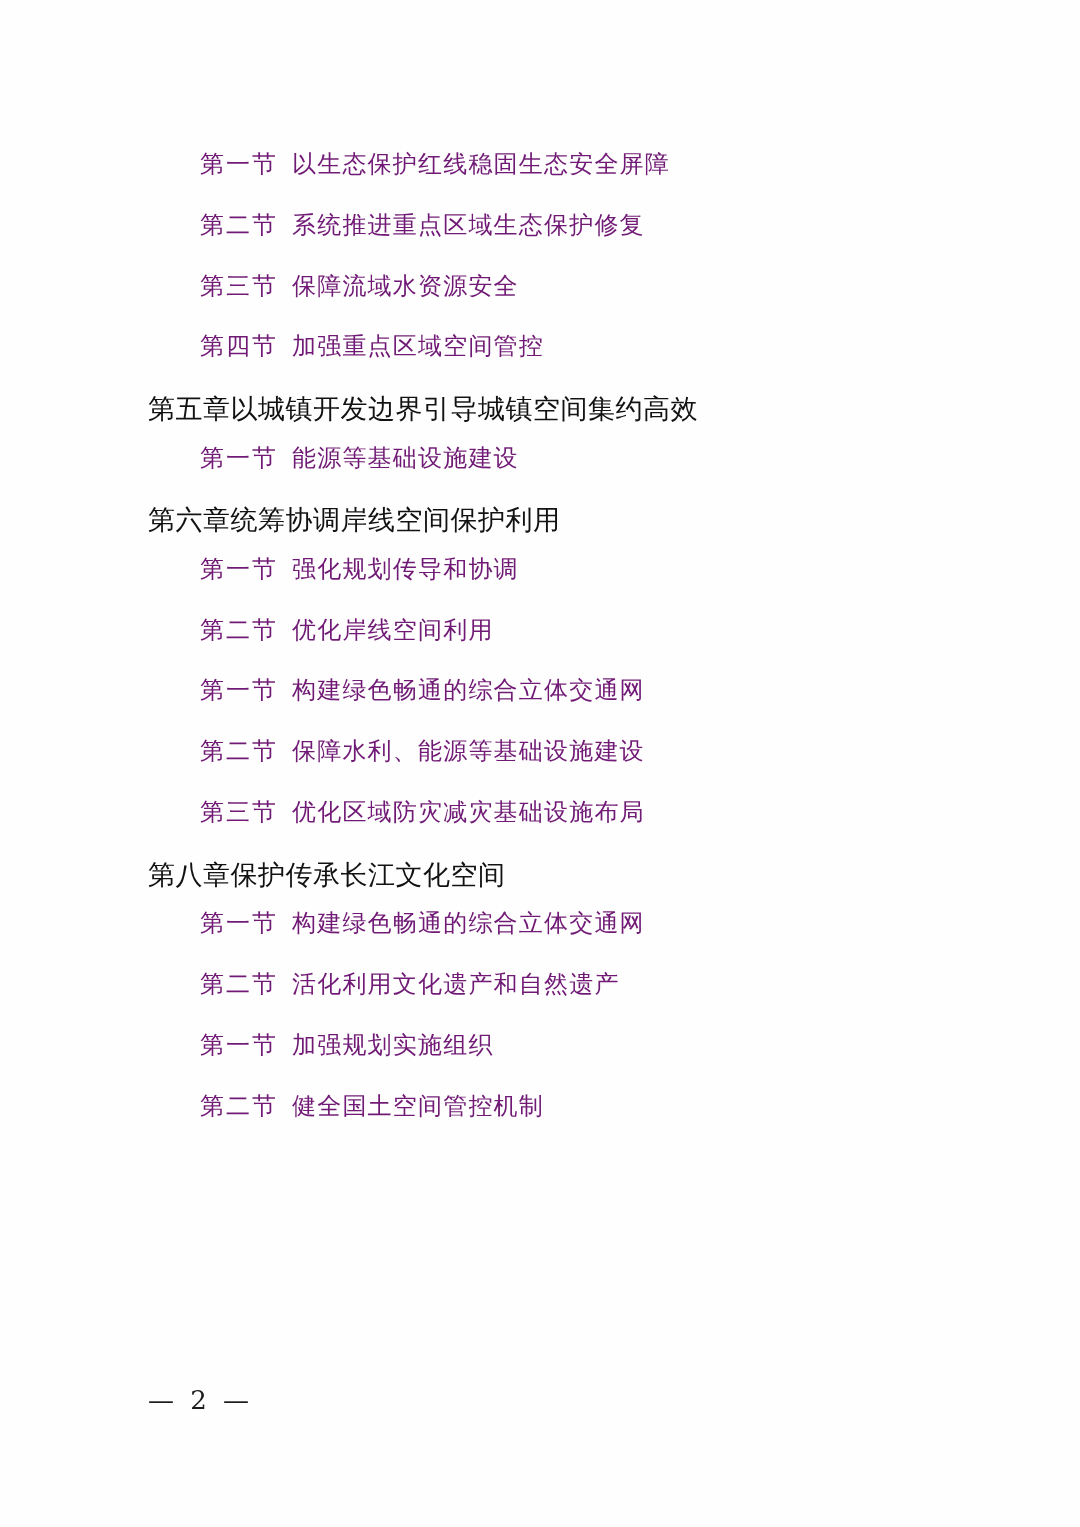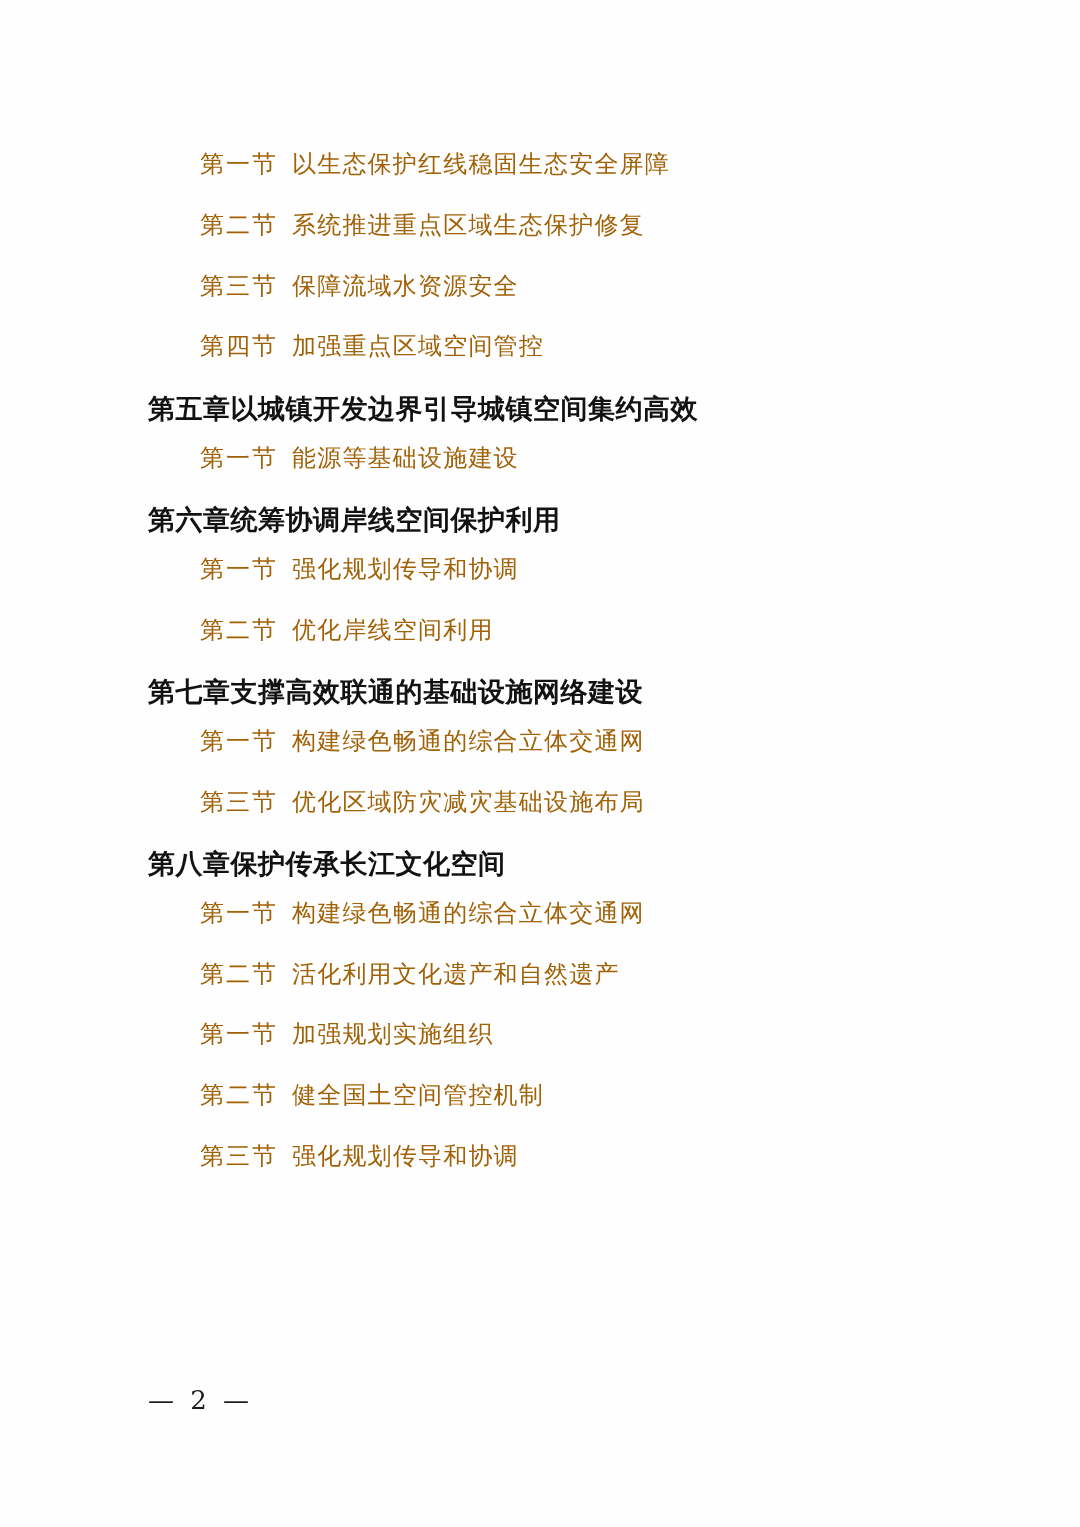--- a/index.html
+++ b/index.html
@@ -25,37 +25,37 @@
   }
   .content {
     position: absolute;
     left: 148px;
     top: 150px;
     width: 790px;
   }
   .toc-section {
     display: block;
     font-size: 27px;
-    font-weight: 700;
+    font-weight: 400;
     letter-spacing: 0.5px;
     line-height: 1.2;
     margin: 30px 0 18px 0;
     color: #121212;
     font-family: "DejaVu Sans", "Liberation Sans", sans-serif;
   }
   .toc-section:first-child {
     margin-top: 0;
   }
   .toc-entry {
     display: block;
     font-size: 24px;
     line-height: 1.2;
     margin: 0 0 32px 0;
     padding-left: 52px;
-    color: #a16207;
+    color: #701a75;
     letter-spacing: 1.2px;
     font-family: "DejaVu Serif", "Liberation Serif", serif;
   }
   .toc-entry .num {
     letter-spacing: 2px;
   }
   .toc-entry .sep {
     display: inline-block;
     width: 14px;
   }
@@ -106,28 +106,28 @@
     </div>
 
     <div class="toc-entry">
       <span class="num">第一节</span><span class="sep"></span><span>强化规划传导和协调</span>
     </div>
 
     <div class="toc-entry">
       <span class="num">第二节</span><span class="sep"></span><span>优化岸线空间利用</span>
     </div>
 
-    <div class="toc-section">
-      <span>第七章</span><span class="sep"></span><span>支撑高效联通的基础设施网络建设</span>
-    </div>
 
     <div class="toc-entry">
       <span class="num">第一节</span><span class="sep"></span><span>构建绿色畅通的综合立体交通网</span>
     </div>
 
+    <div class="toc-entry">
+      <span class="num">第二节</span><span class="sep"></span><span>保障水利、能源等基础设施建设</span>
+    </div>
 
     <div class="toc-entry">
       <span class="num">第三节</span><span class="sep"></span><span>优化区域防灾减灾基础设施布局</span>
     </div>
 
     <div class="toc-section">
       <span>第八章</span><span class="sep"></span><span>保护传承长江文化空间</span>
     </div>
 
     <div class="toc-entry">
@@ -140,21 +140,18 @@
 
 
     <div class="toc-entry">
       <span class="num">第一节</span><span class="sep"></span><span>加强规划实施组织</span>
     </div>
 
     <div class="toc-entry">
       <span class="num">第二节</span><span class="sep"></span><span>健全国土空间管控机制</span>
     </div>
 
-    <div class="toc-entry">
-      <span class="num">第三节</span><span class="sep"></span><span>强化规划传导和协调</span>
-    </div>
 
   </div>
 
   <div class="page-number">— 2 —</div>
 
 </div>
 
 </body></html>

